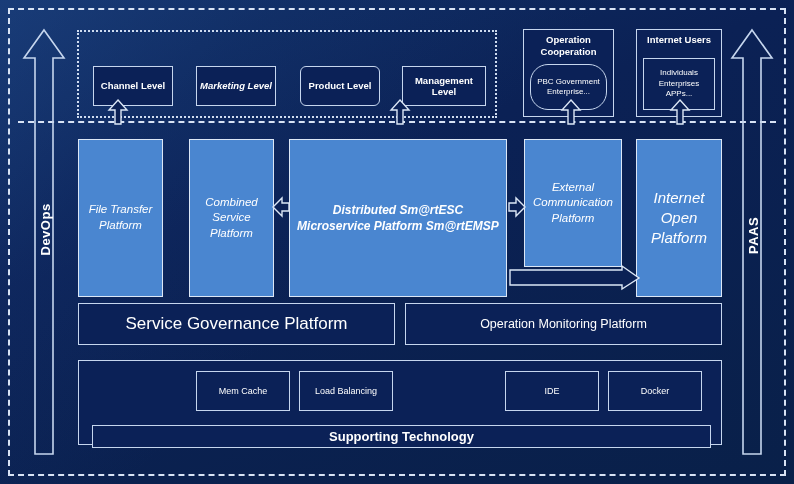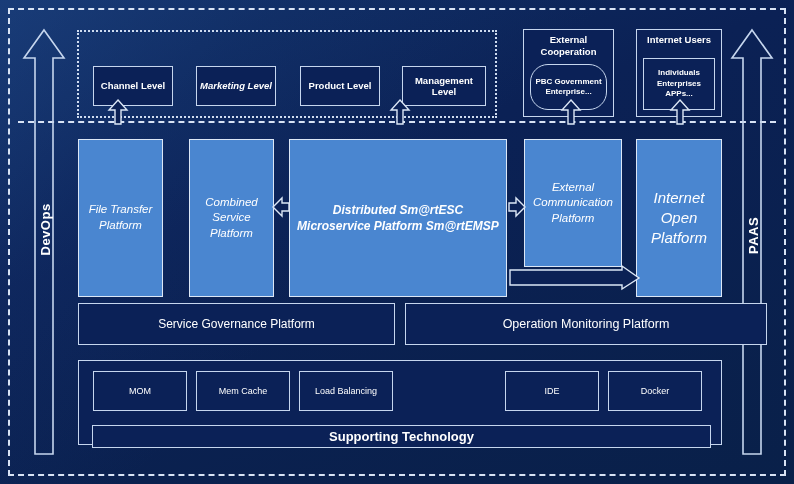--- a/index.html
+++ b/index.html
@@ -43,48 +43,48 @@
   
   #outer-frame{left:8px;top:8px;width:778px;height:468px;}
   #biz-dashed{left:77px;top:30px;width:420px;height:88px;}
   #mid-dashed-line{
     position:absolute;left:18px;top:121px;width:758px;height:0;
     border-top:2px dashed #d8e3f5;box-sizing:border-box;
   }
   .level-box{width:80px;height:40px;font-size:9.5px;font-weight:bold;}
   #lvl0{left:93px;top:66px;width:80px;}
   #lvl1{left:196px;top:66px;width:80px;font-style:italic;}
-  #lvl2{left:300px;top:66px;width:80px;}
+  #lvl2{left:300px;top:66px;width:80px;border-radius:6px;}
   #lvl3{left:402px;top:66px;width:84px;}
 
   .ext-group{border:1.5px solid #c6d6ee;background:#0b2157;position:absolute;box-sizing:border-box;
              color:#fff;text-align:center;}
   #ext-coop{left:523px;top:29px;width:91px;height:88px;}
   #net-users{left:636px;top:29px;width:86px;height:88px;}
   .ext-title{font-size:9.5px;font-weight:bold;padding-top:4px;line-height:1.25;}
   .ext-inner{
     position:absolute;left:6px;right:6px;bottom:6px;
     border:1.5px solid #c6d6ee;background:#0b2157;
     font-size:8px;color:#ffffff;line-height:1.3;
-    padding:5px 2px;box-sizing:border-box;font-weight:bold;
+    padding:5px 2px;box-sizing:border-box;
   }
   #ext-coop .ext-inner{height:46px;display:flex;align-items:center;justify-content:center;border-radius:18px;}
   #net-users .ext-inner{height:52px;display:flex;align-items:center;justify-content:center;}
   #net-users .ext-title{padding-top:4px;}
 
   
   #p-file{left:78px;top:139px;width:85px;height:158px;font-size:11.5px;}
   #p-comb{left:189px;top:139px;width:85px;height:158px;font-size:11.5px;}
   #p-esb {left:289px;top:139px;width:218px;height:158px;font-size:12px;font-weight:bold;}
   #p-ext {left:524px;top:139px;width:98px;height:128px;font-size:11.5px;}
   #p-open{left:636px;top:139px;width:86px;height:158px;font-size:15px;}
 
   
-  #gov  {left:78px;top:303px;width:317px;height:42px;font-size:12px;}
-  #mon  {left:405px;top:303px;width:362px;height:42px;font-size:12.5px;}
+  #gov  {left:78px;top:303px;width:317px;height:42px;font-size:17px;}
+  #mon  {left:405px;top:303px;width:317px;height:42px;font-size:12.5px;}
 
   
   #tech-frame{position:absolute;left:78px;top:360px;width:644px;height:85px;
               box-sizing:border-box;border:1.5px solid #c6d6ee;background:#0b2157;}
   .tech-box{position:absolute;top:371px;height:40px;font-size:9px;}
   #t0{left:93px;width:94px;}
   #t1{left:196px;width:94px;}
   #t2{left:299px;width:94px;}
   #t3{left:402px;width:94px;}
   #t4{left:505px;width:94px;}
@@ -145,21 +145,21 @@
     <span>Marketing Level</span>
   </div>
   <div class="nav-box level-box" id="lvl2">
     <span>Product Level</span>
   </div>
   <div class="nav-box level-box" id="lvl3">
     <span>Management Level</span>
   </div>
 
   <div class="ext-group" id="ext-coop">
-    <div class="ext-title">External Cooperation</div>
+    <div class="ext-title">Operation Cooperation</div>
     <div class="ext-inner">PBC Government Enterprise...</div>
   </div>
 
   <div class="ext-group" id="net-users">
     <div class="ext-title">Internet Users</div>
     <div class="ext-inner">Individuals Enterprises APPs...</div>
   </div>
 
   <div class="up-arrow" style="left:108px;top:99px;">
     <svg width="20" height="26" viewBox="0 0 20 26">
@@ -225,23 +225,20 @@
 
   <div class="nav-box" id="gov">
     <span>Service Governance Platform</span>
   </div>
   <div class="nav-box" id="mon">
     <span>Operation Monitoring Platform</span>
   </div>
 
   <div id="tech-frame"></div>
 
-  <div class="nav-box tech-box" id="t0">
-    <span>MOM</span>
-  </div>
   <div class="nav-box tech-box" id="t1">
     <span>Mem Cache</span>
   </div>
   <div class="nav-box tech-box" id="t2">
     <span>Load Balancing</span>
   </div>
   <div class="nav-box tech-box" id="t4">
     <span>IDE</span>
   </div>
   <div class="nav-box tech-box" id="t5">

